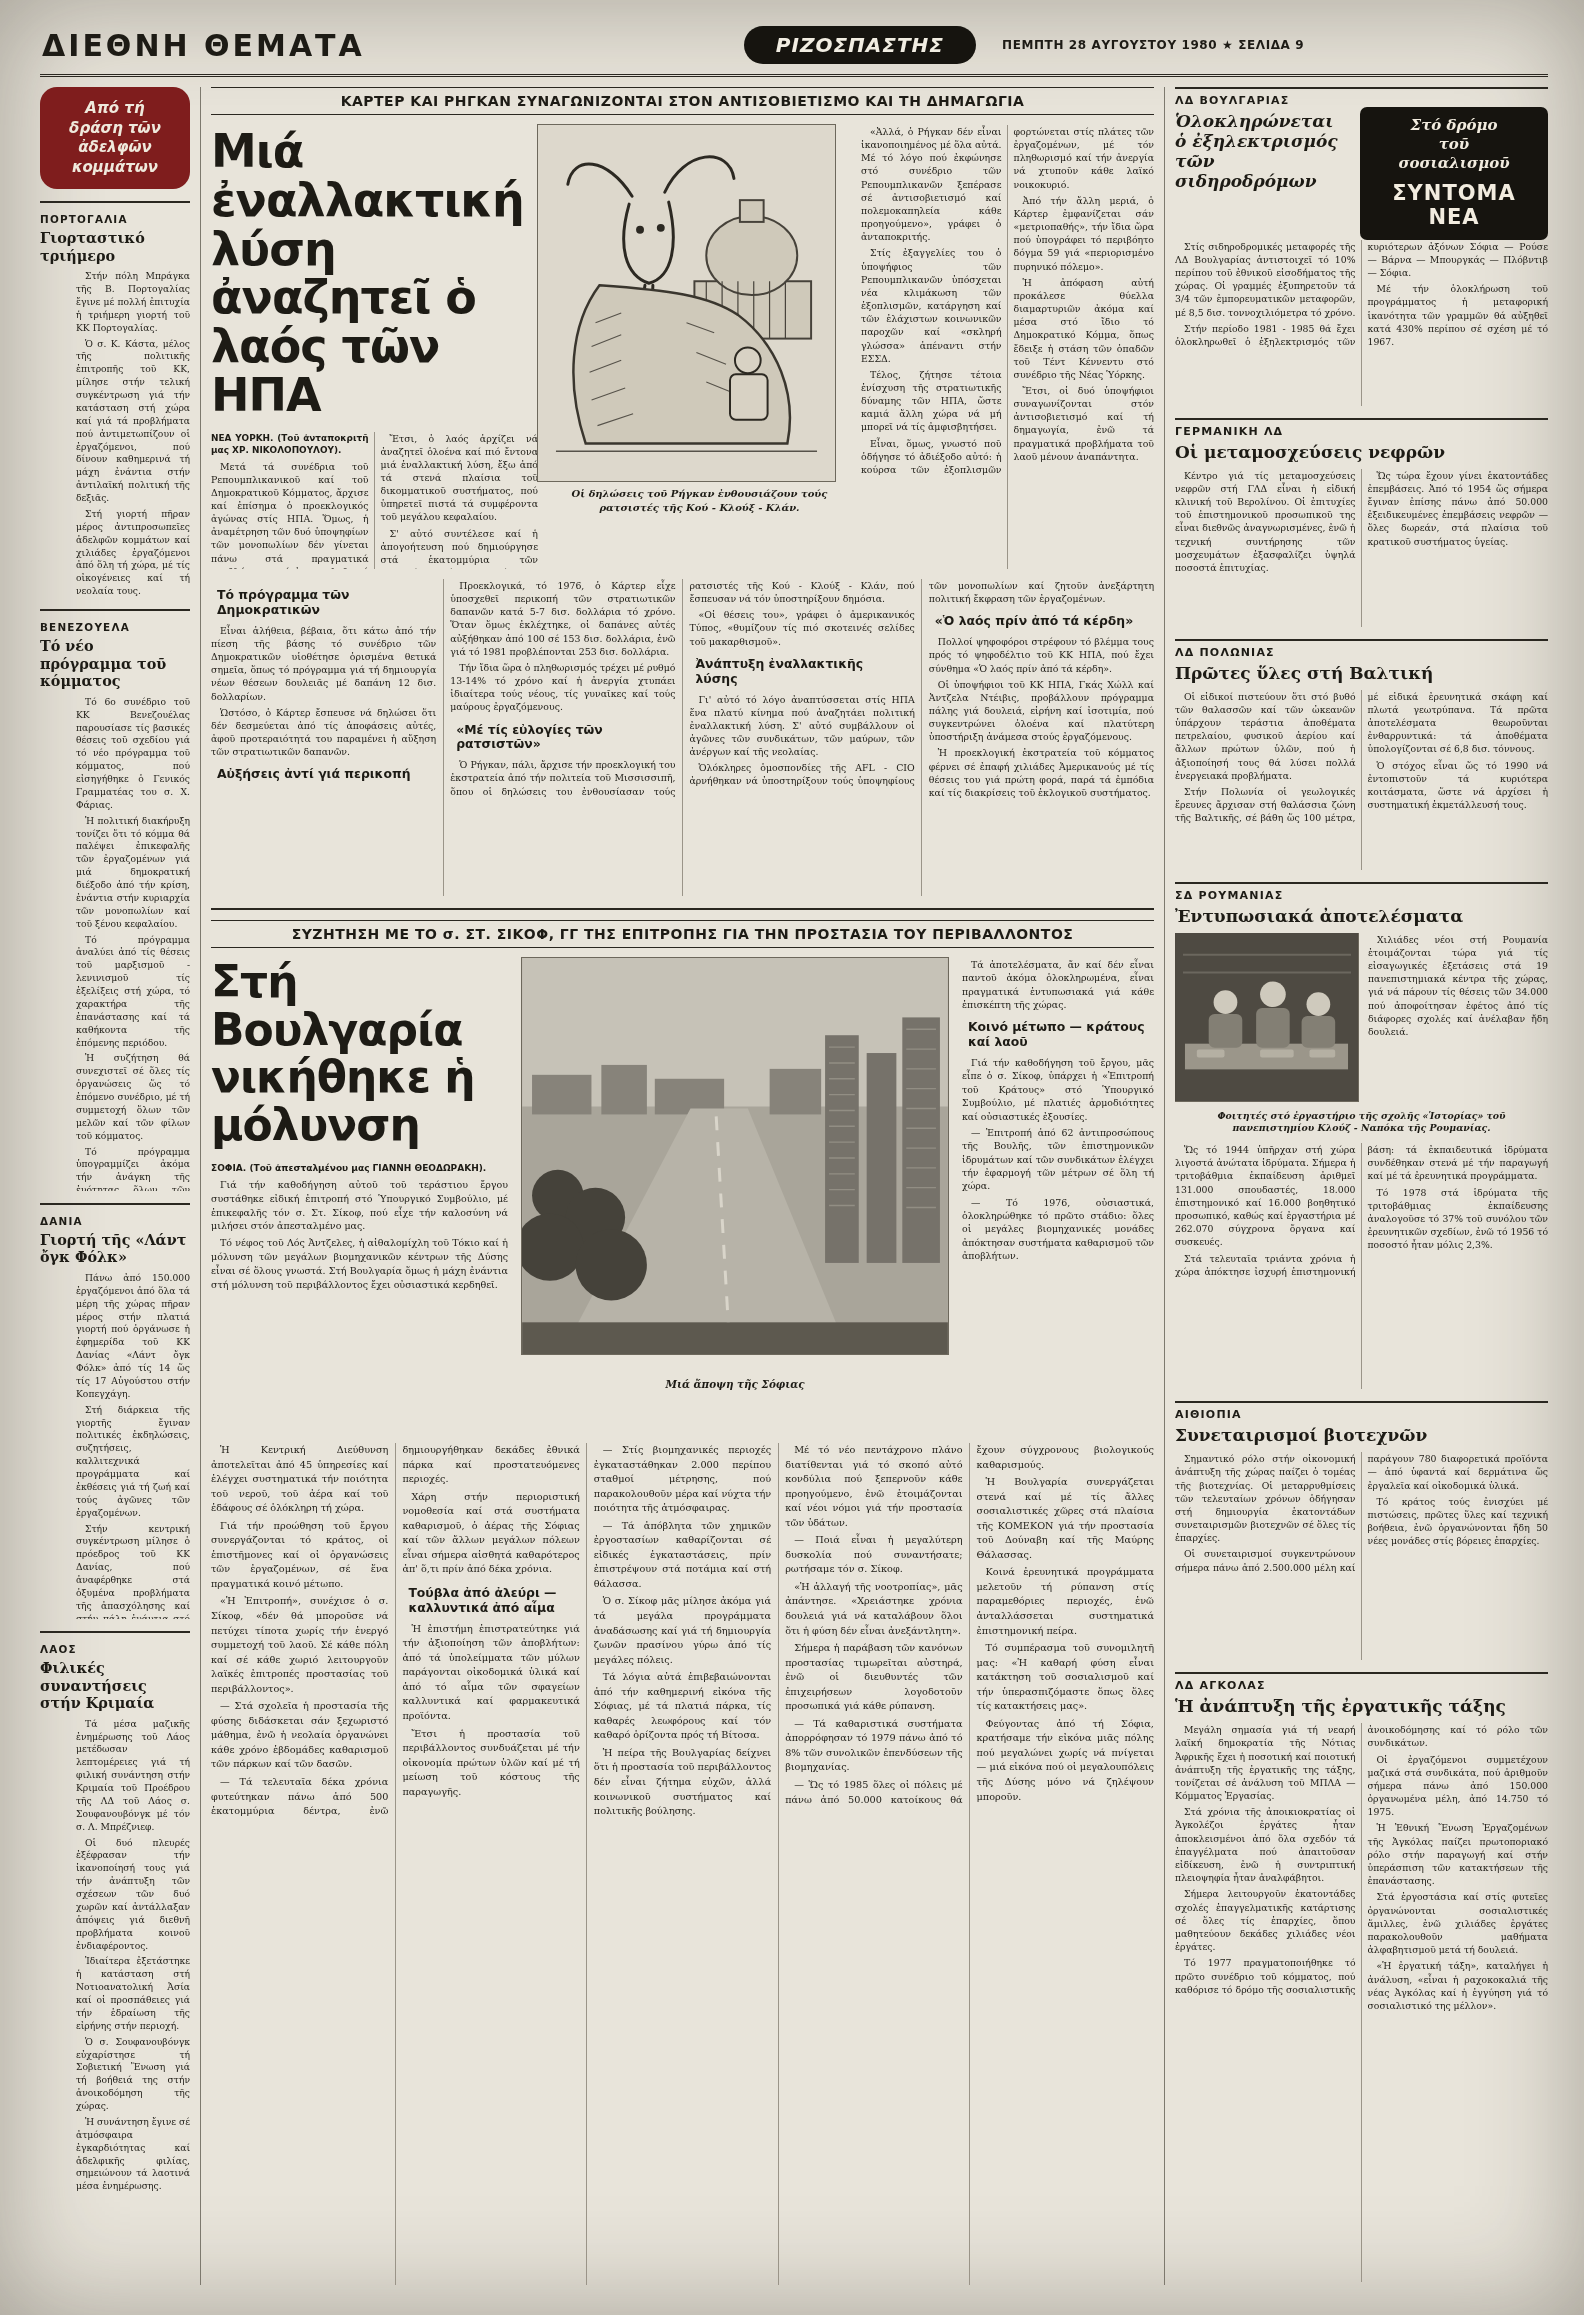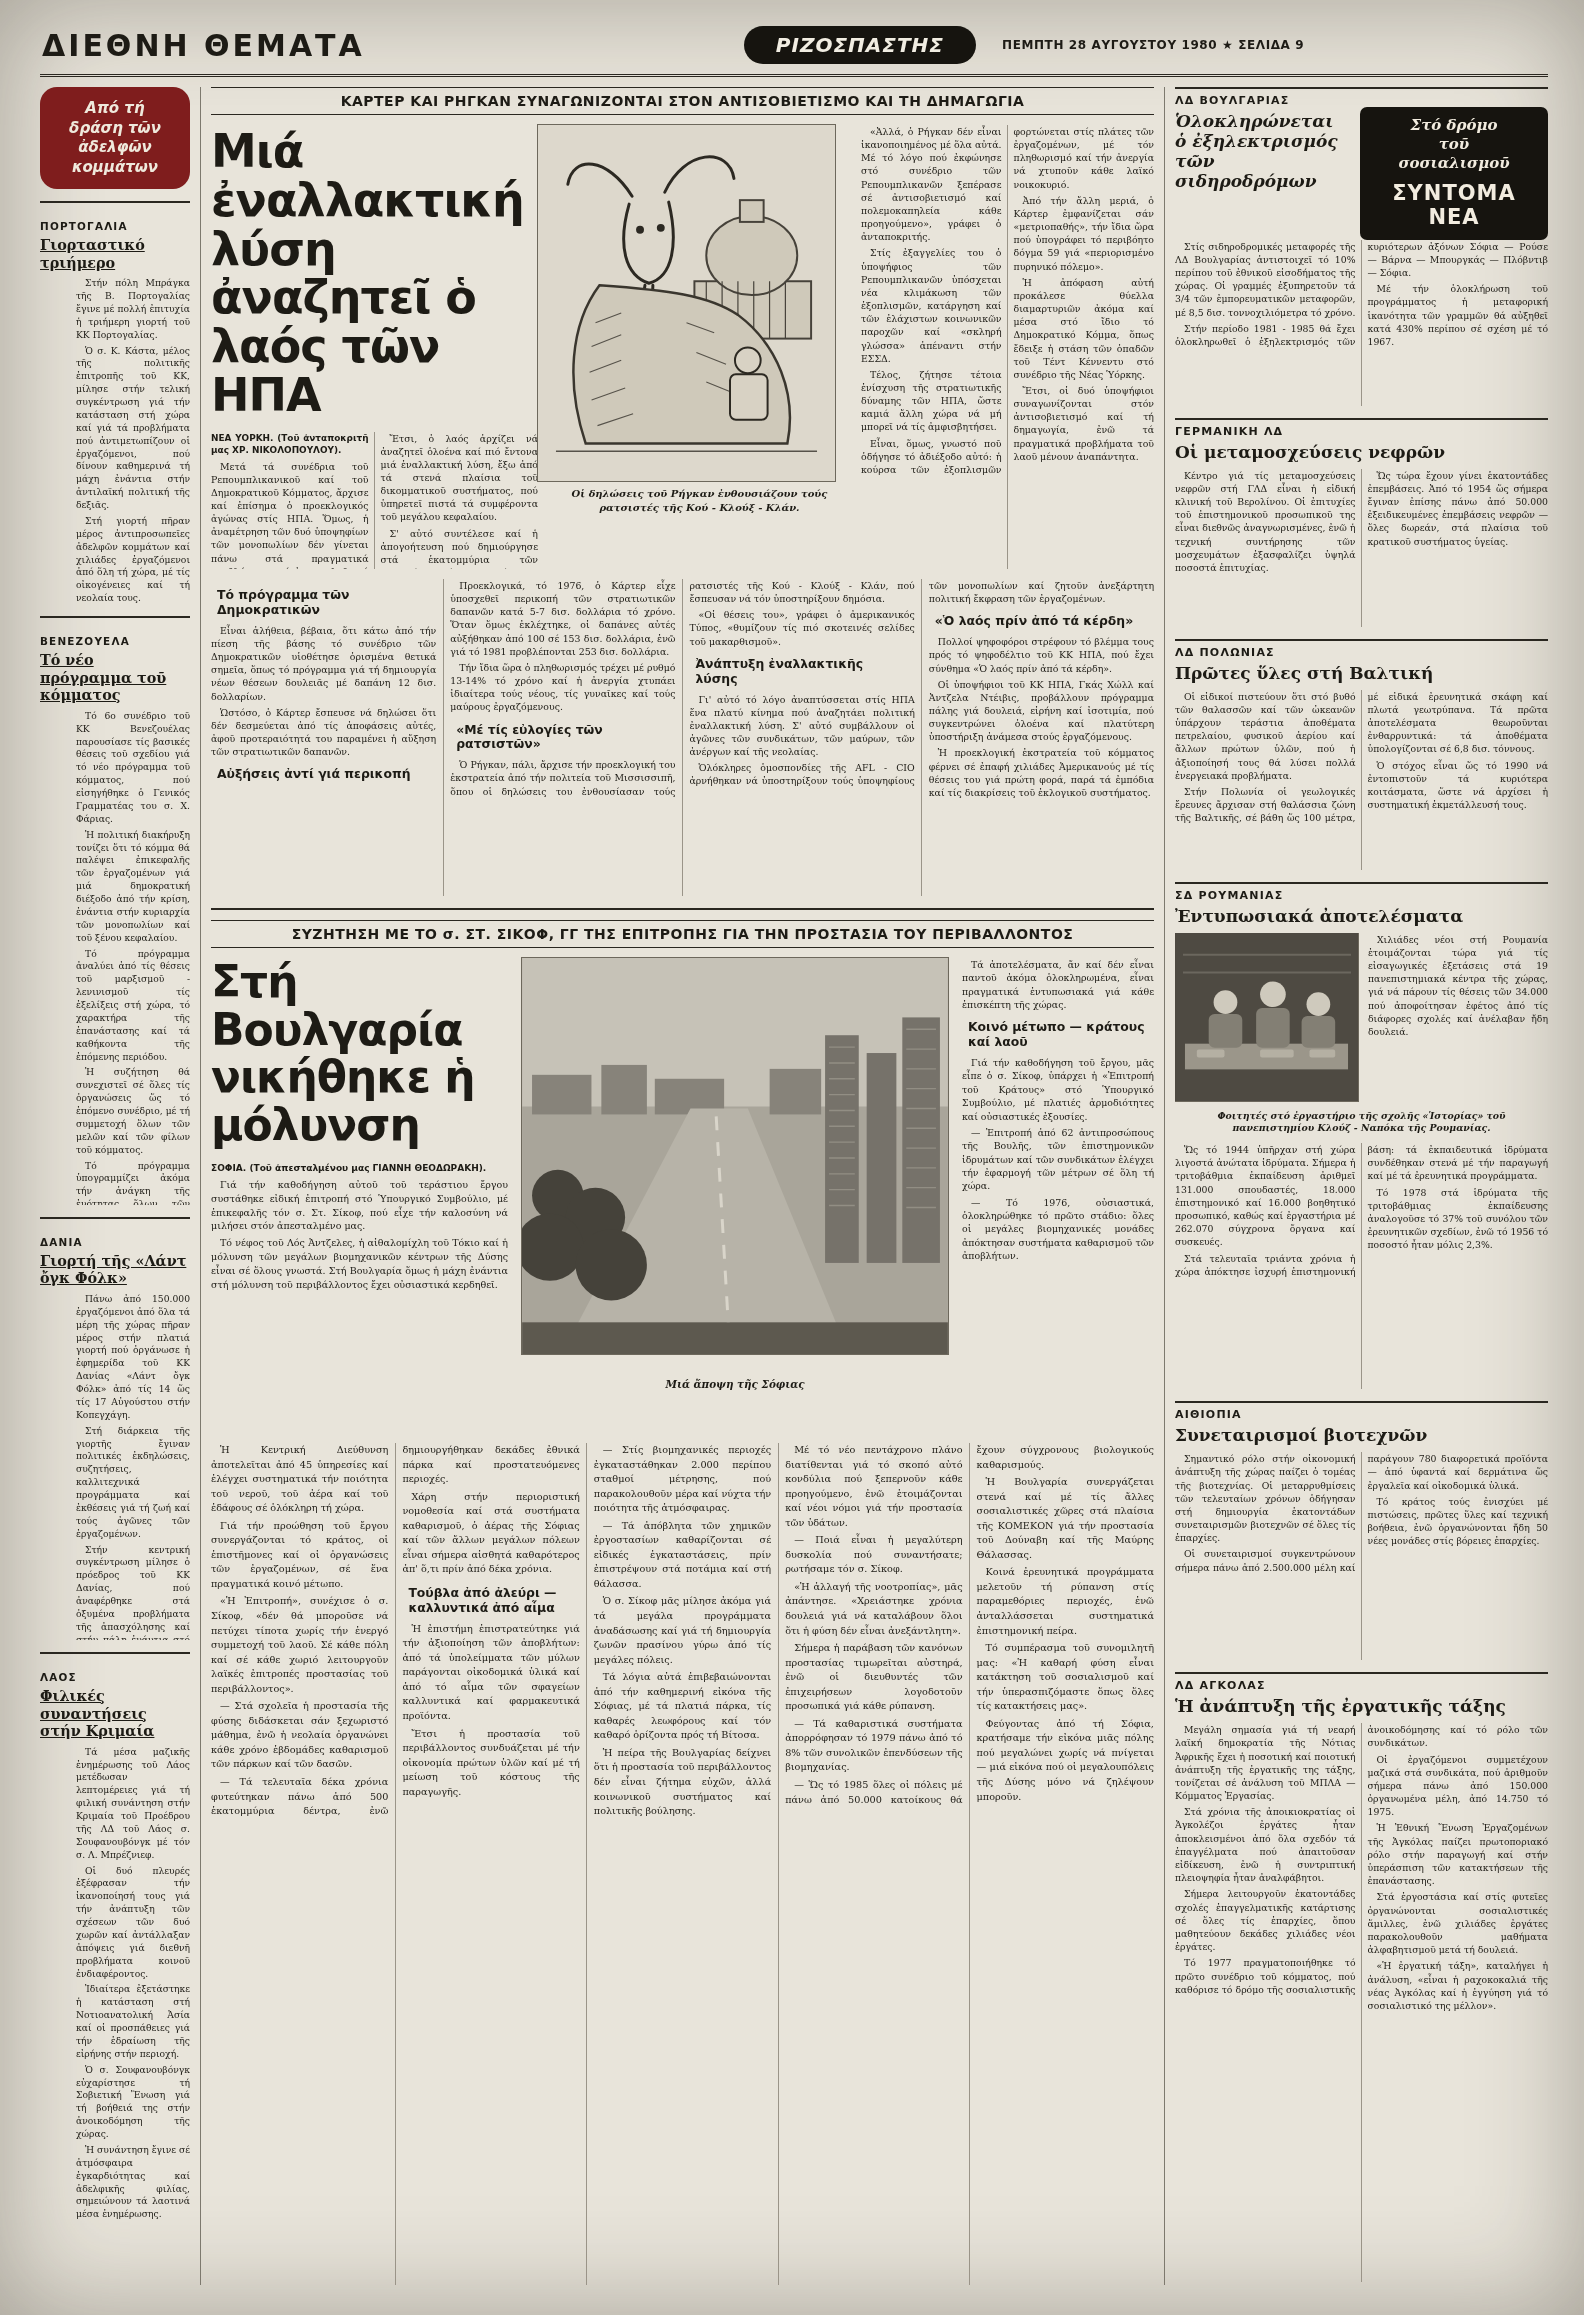--- a/index.html
+++ b/index.html
@@ -21,23 +21,23 @@
   
   .columns { display:flex; margin-top:10px; height:2198px; overflow:hidden; }
   .left-col  { width:150px; overflow:hidden; }
   .vrule { width:1px; background:#7d796e; margin:0 10px; }
   .center-col { width:943px; overflow:hidden; }
   .right-col { flex:1; overflow:hidden; }
   
   .black-badge { background:#7f1d1d; color:#efe9dc; text-align:center; padding:12px 6px;
                  border-radius:17px; font:bold italic 15px/1.3 "DejaVu Sans", sans-serif; }
   .black-badge span { display:block; }
-  .side-sec { margin-top:12px; border-top:2px solid #2a2720; padding-top:17px; }
+  .side-sec { margin-top:12px; border-top:2px solid #2a2720; padding-top:10px; }
   .sec-kicker { font:bold 10.4px "DejaVu Sans", sans-serif; letter-spacing:1.2px; }
-  .sec-title { font:bold 14.4px/1.22 "DejaVu Serif", serif; margin:4px 0 6px;text-decoration:underline; }
+  .sec-title { font:bold 14.4px/1.22 "DejaVu Serif", serif; margin:4px 0 6px; }
   .sec-body { font-size:9.2px; line-height:1.4; text-align:justify; overflow:hidden;margin-left:36px; }
   .sec-body p, .rc-body p, .main-lead p, .main-right p, .main-body p,
   .bulg-lead p, .bulg-topright p, .bulg-body p, .rom-side p { margin:0 0 3px; text-indent:9px; }
   p.pb { font-weight:bold; text-indent:0; font-family:"DejaVu Sans", sans-serif; font-size:.95em; }
   
   .kicker-bar { border-top:1.5px solid #2a2720; border-bottom:1.5px solid #2a2720; text-align:center;
                 font:bold 14px "DejaVu Sans", sans-serif; padding:5px 2px; letter-spacing:0.5px; }
   
   .main-top { display:flex; gap:0; margin-top:10px; height:444px; }
   .main-left { width:327px; display:flex; flex-direction:column; }

